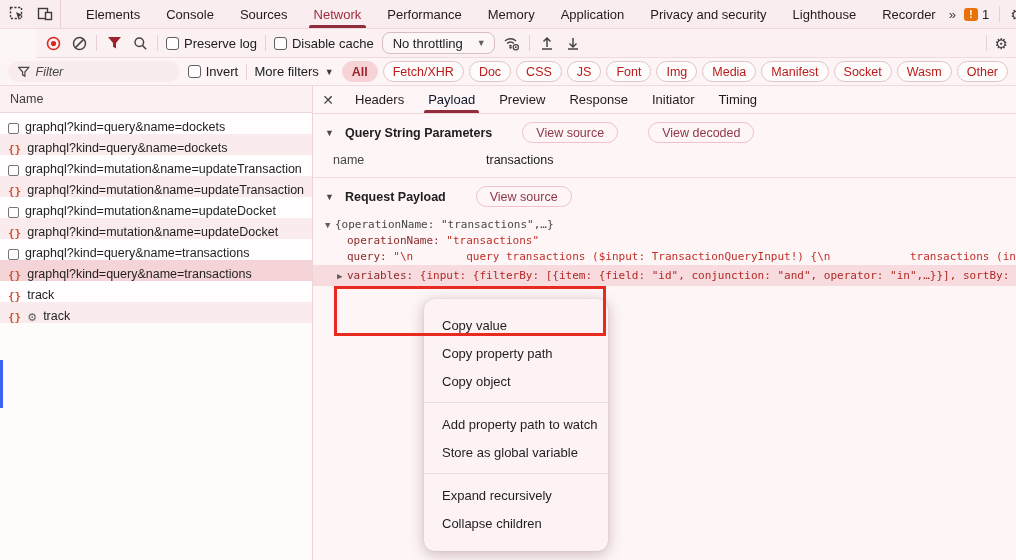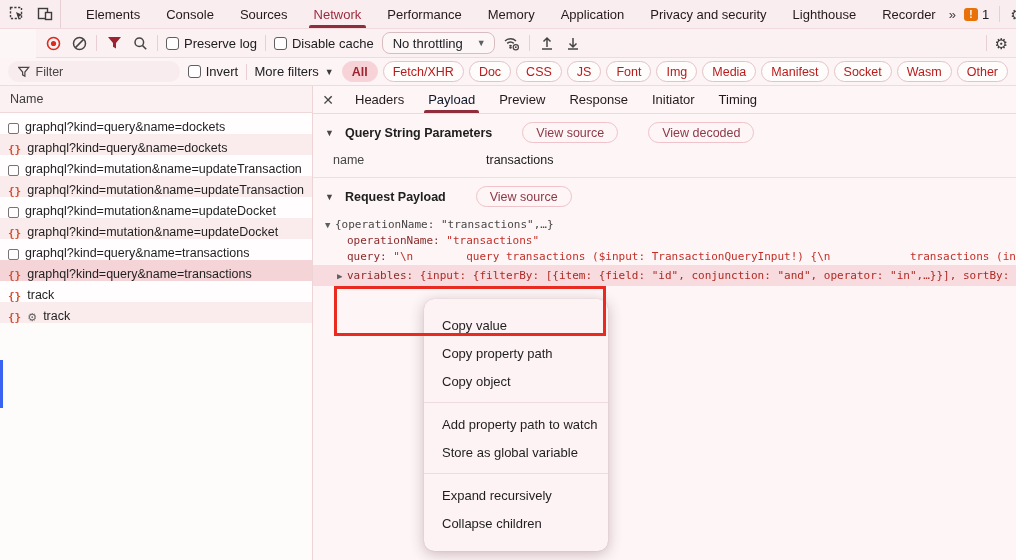--- a/index.html
+++ b/index.html
@@ -28,21 +28,21 @@
   .icon16 { width:18px; height:18px; display:flex; align-items:center; justify-content:center; cursor:pointer; }
   .chk-lbl { display:flex; align-items:center; gap:5px; cursor:pointer; color:#202020; }
   input[type=checkbox] { appearance:none; width:13px; height:13px; border:1px solid #5f5f5f; border-radius:3px; background:#fffdfd; cursor:pointer; }
   .throttle { display:flex; align-items:center; gap:14px; border:1px solid #d9bcc1; background:#fdf6f7; border-radius:8px; height:22px; padding:0 8px 0 10px; cursor:pointer; }
   .throttle .caret { font-size:9px; color:#5f5f5f; }
   .net-toolbar .spacer { flex:1; }
 
   
   .filter-row { height:28px; background:#fdf4f5; display:flex; align-items:center; gap:8px; padding:0 8px; border-bottom:1px solid #f1dadd; }
   .filter-field { display:flex; align-items:center; gap:6px; background:#f8ecee; border-radius:12px; height:21px; width:466px; padding:0 10px; }
-  .filter-field input { border:none; outline:none; background:transparent; font-family:"Liberation Sans",sans-serif; font-size:12.5px; color:#202020; width:100%; }
+  .filter-field input { border:none; outline:none; background:transparent; font-family:"Liberation Sans",sans-serif; font-size:12.5px; color:#202020; width:100%;font-style:italic; }
   .filter-field input::placeholder { color:#474747; }
   .morefilters { display:flex; align-items:center; gap:6px; cursor:pointer; white-space:nowrap; }
   .morefilters .caret { font-size:9px; color:#3c3c3c; }
   .chips { display:flex; align-items:center; gap:5px; }
   .chip { border:1px solid #e3c3c8; background:#fffcfc; border-radius:11px; height:21px; display:flex; align-items:center; padding:0 9px; font-size:12.5px; color:#b91c1c; cursor:pointer; white-space:nowrap; }
   .chip.active { background:#f7d3d8; border-color:#f7d3d8; color:#9c2430; font-weight:bold; }
 
   
   .main { position:absolute; top:86px; left:0; right:0; bottom:0; display:flex; }
   .left-panel { width:313px; border-right:1px solid #ecd4d7; background:#fefbfb; display:flex; flex-direction:column; }

